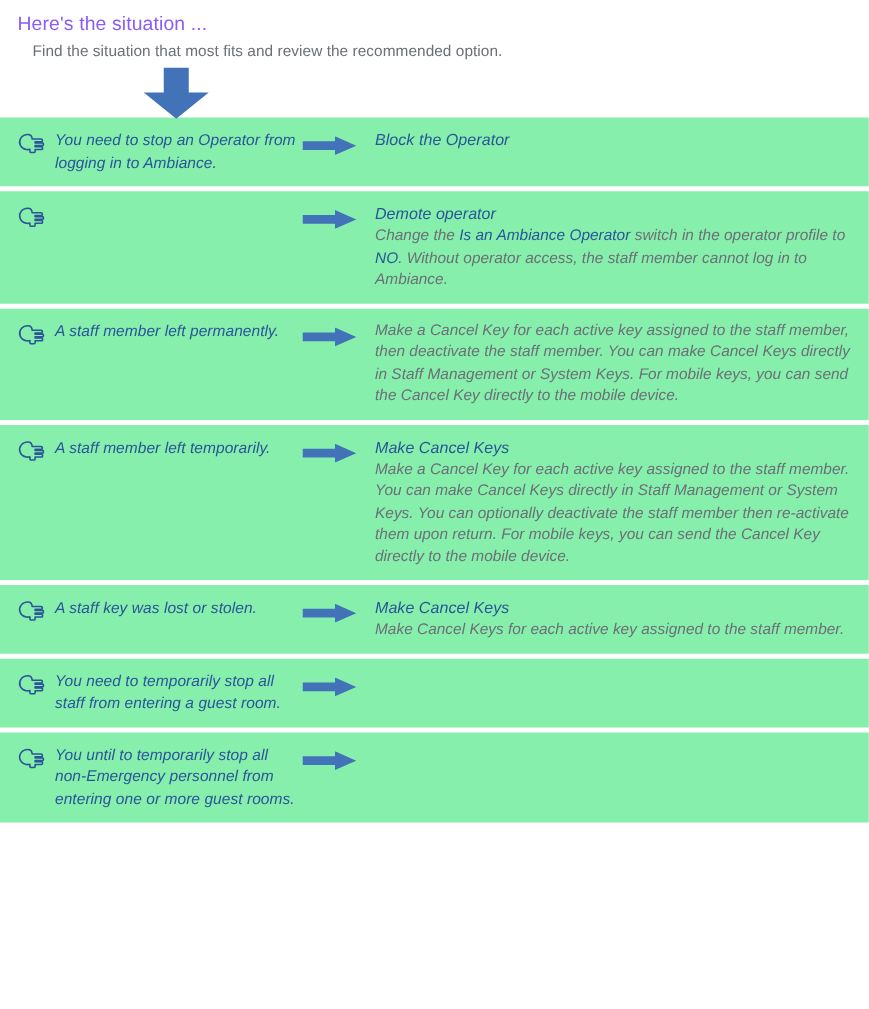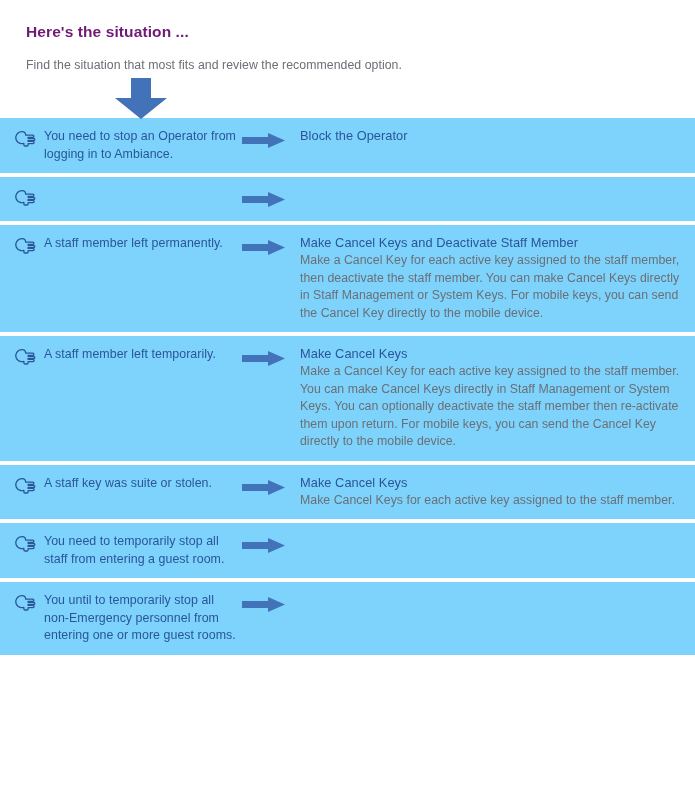--- a/index.html
+++ b/index.html
@@ -14,25 +14,25 @@
     overflow: hidden;
     position: relative;
   }
 
   
   .header {
     padding: 6px 0 0 10px;
   }
   .page-title {
     font-size: 15.5px;
-    font-weight: bold;
-    color: #701a75;
+    font-weight: normal;
+    color: #8b5cf6;
     letter-spacing: 0.1px;
     line-height: 19px;
-    margin: 16px;
+    margin: 4px;
   }
   .page-subtitle {
     font-size: 12.3px;
     color: #6b6f76;
     line-height: 17px;
     margin: 3px 0 0 16px;
     letter-spacing: 0.05px;
   }
 
   
@@ -46,24 +46,25 @@
     display: block;
   }
 
   
   .rows {
     width: 695px;
   }
   .row {
     display: flex;
     align-items: flex-start;
-    background: #7dd3fc;
+    background: #86efac;
     box-sizing: border-box;
     padding: 9px 12px 10px 14px;
     margin-bottom: 4px;
+    font-style: italic;
   }
   .row-situation {
     width: 228px;
     flex: 0 0 228px;
     display: flex;
     align-items: flex-start;
     padding-top: 1px;
   }
   .hand-icon {
     flex: 0 0 auto;
@@ -139,35 +140,38 @@
       <div class="row-situation">
         <span class="hand-icon"><svg width="22" height="18" viewBox="0 0 22 18">
             <path d="M8.2 1.6C6.0 1.6 4.0 2.6 2.8 4.3 1.7 5.9 1.4 7.9 2.1 9.7c0.8 2.0 2.7 3.5 4.9 3.9 1.0 0.2 2.0 0.1 2.9-0.2l0 1.5c0 0.6 0.5 1.1 1.1 1.1l2.0 0c0.6 0 1.1-0.5 1.1-1.1l0-1.3 4.9 0c0.6 0 1.1-0.5 1.1-1.1 0-0.6-0.5-1.1-1.1-1.1l-4.9 0 0-0.9 5.6 0c0.6 0 1.1-0.5 1.1-1.1 0-0.6-0.5-1.1-1.1-1.1l-5.6 0 0-0.9 4.7 0c0.6 0 1.1-0.5 1.1-1.1 0-0.6-0.5-1.1-1.1-1.1l-7.1 0C11.6 2.6 10.0 1.6 8.2 1.6z" fill="none" stroke="#2a5599" stroke-width="1.3" stroke-linejoin="round"></path>
           </svg></span>
       </div>
       <div class="row-arrow">
         <svg width="44" height="15" viewBox="0 0 44 15">
           <polygon points="0,4 26,4 26,0 43,7.5 26,15 26,11 0,11" fill="#4272b8"></polygon>
         </svg>
       </div>
+      <div class="row-option">
+        <div class="option-title">Demote operator</div>
+        <div class="option-desc"><span>Change the </span><span class="hl">Is an Ambiance Operator</span><span> switch in the operator profile to </span><span class="hl">NO</span><span>. Without operator access, the staff member cannot log in to Ambiance.</span></div>
+      </div>
     </div>
     <div class="row">
       <div class="row-situation">
         <span class="hand-icon"><svg width="22" height="18" viewBox="0 0 22 18">
             <path d="M8.2 1.6C6.0 1.6 4.0 2.6 2.8 4.3 1.7 5.9 1.4 7.9 2.1 9.7c0.8 2.0 2.7 3.5 4.9 3.9 1.0 0.2 2.0 0.1 2.9-0.2l0 1.5c0 0.6 0.5 1.1 1.1 1.1l2.0 0c0.6 0 1.1-0.5 1.1-1.1l0-1.3 4.9 0c0.6 0 1.1-0.5 1.1-1.1 0-0.6-0.5-1.1-1.1-1.1l-4.9 0 0-0.9 5.6 0c0.6 0 1.1-0.5 1.1-1.1 0-0.6-0.5-1.1-1.1-1.1l-5.6 0 0-0.9 4.7 0c0.6 0 1.1-0.5 1.1-1.1 0-0.6-0.5-1.1-1.1-1.1l-7.1 0C11.6 2.6 10.0 1.6 8.2 1.6z" fill="none" stroke="#2a5599" stroke-width="1.3" stroke-linejoin="round"></path>
           </svg></span>
         <div class="situation-text">A staff member left permanently.</div>
       </div>
       <div class="row-arrow">
         <svg width="44" height="15" viewBox="0 0 44 15">
           <polygon points="0,4 26,4 26,0 43,7.5 26,15 26,11 0,11" fill="#4272b8"></polygon>
         </svg>
       </div>
       <div class="row-option">
-        <div class="option-title">Make Cancel Keys and Deactivate Staff Member</div>
         <div class="option-desc"><span>Make a Cancel Key for each active key assigned to the staff member, then deactivate the staff member. You can make Cancel Keys directly in Staff Management or System Keys. For mobile keys, you can send the Cancel Key directly to the mobile device.</span></div>
       </div>
     </div>
     <div class="row">
       <div class="row-situation">
         <span class="hand-icon"><svg width="22" height="18" viewBox="0 0 22 18">
             <path d="M8.2 1.6C6.0 1.6 4.0 2.6 2.8 4.3 1.7 5.9 1.4 7.9 2.1 9.7c0.8 2.0 2.7 3.5 4.9 3.9 1.0 0.2 2.0 0.1 2.9-0.2l0 1.5c0 0.6 0.5 1.1 1.1 1.1l2.0 0c0.6 0 1.1-0.5 1.1-1.1l0-1.3 4.9 0c0.6 0 1.1-0.5 1.1-1.1 0-0.6-0.5-1.1-1.1-1.1l-4.9 0 0-0.9 5.6 0c0.6 0 1.1-0.5 1.1-1.1 0-0.6-0.5-1.1-1.1-1.1l-5.6 0 0-0.9 4.7 0c0.6 0 1.1-0.5 1.1-1.1 0-0.6-0.5-1.1-1.1-1.1l-7.1 0C11.6 2.6 10.0 1.6 8.2 1.6z" fill="none" stroke="#2a5599" stroke-width="1.3" stroke-linejoin="round"></path>
           </svg></span>
         <div class="situation-text">A staff member left temporarily.</div>
       </div>
@@ -179,21 +183,21 @@
       <div class="row-option">
         <div class="option-title">Make Cancel Keys</div>
         <div class="option-desc"><span>Make a Cancel Key for each active key assigned to the staff member. You can make Cancel Keys directly in Staff Management or System Keys. You can optionally deactivate the staff member then re-activate them upon return. For mobile keys, you can send the Cancel Key directly to the mobile device.</span></div>
       </div>
     </div>
     <div class="row">
       <div class="row-situation">
         <span class="hand-icon"><svg width="22" height="18" viewBox="0 0 22 18">
             <path d="M8.2 1.6C6.0 1.6 4.0 2.6 2.8 4.3 1.7 5.9 1.4 7.9 2.1 9.7c0.8 2.0 2.7 3.5 4.9 3.9 1.0 0.2 2.0 0.1 2.9-0.2l0 1.5c0 0.6 0.5 1.1 1.1 1.1l2.0 0c0.6 0 1.1-0.5 1.1-1.1l0-1.3 4.9 0c0.6 0 1.1-0.5 1.1-1.1 0-0.6-0.5-1.1-1.1-1.1l-4.9 0 0-0.9 5.6 0c0.6 0 1.1-0.5 1.1-1.1 0-0.6-0.5-1.1-1.1-1.1l-5.6 0 0-0.9 4.7 0c0.6 0 1.1-0.5 1.1-1.1 0-0.6-0.5-1.1-1.1-1.1l-7.1 0C11.6 2.6 10.0 1.6 8.2 1.6z" fill="none" stroke="#2a5599" stroke-width="1.3" stroke-linejoin="round"></path>
           </svg></span>
-        <div class="situation-text">A staff key was suite or stolen.</div>
+        <div class="situation-text">A staff key was lost or stolen.</div>
       </div>
       <div class="row-arrow">
         <svg width="44" height="15" viewBox="0 0 44 15">
           <polygon points="0,4 26,4 26,0 43,7.5 26,15 26,11 0,11" fill="#4272b8"></polygon>
         </svg>
       </div>
       <div class="row-option">
         <div class="option-title">Make Cancel Keys</div>
         <div class="option-desc"><span>Make Cancel Keys for each active key assigned to the staff member.</span></div>
       </div>

